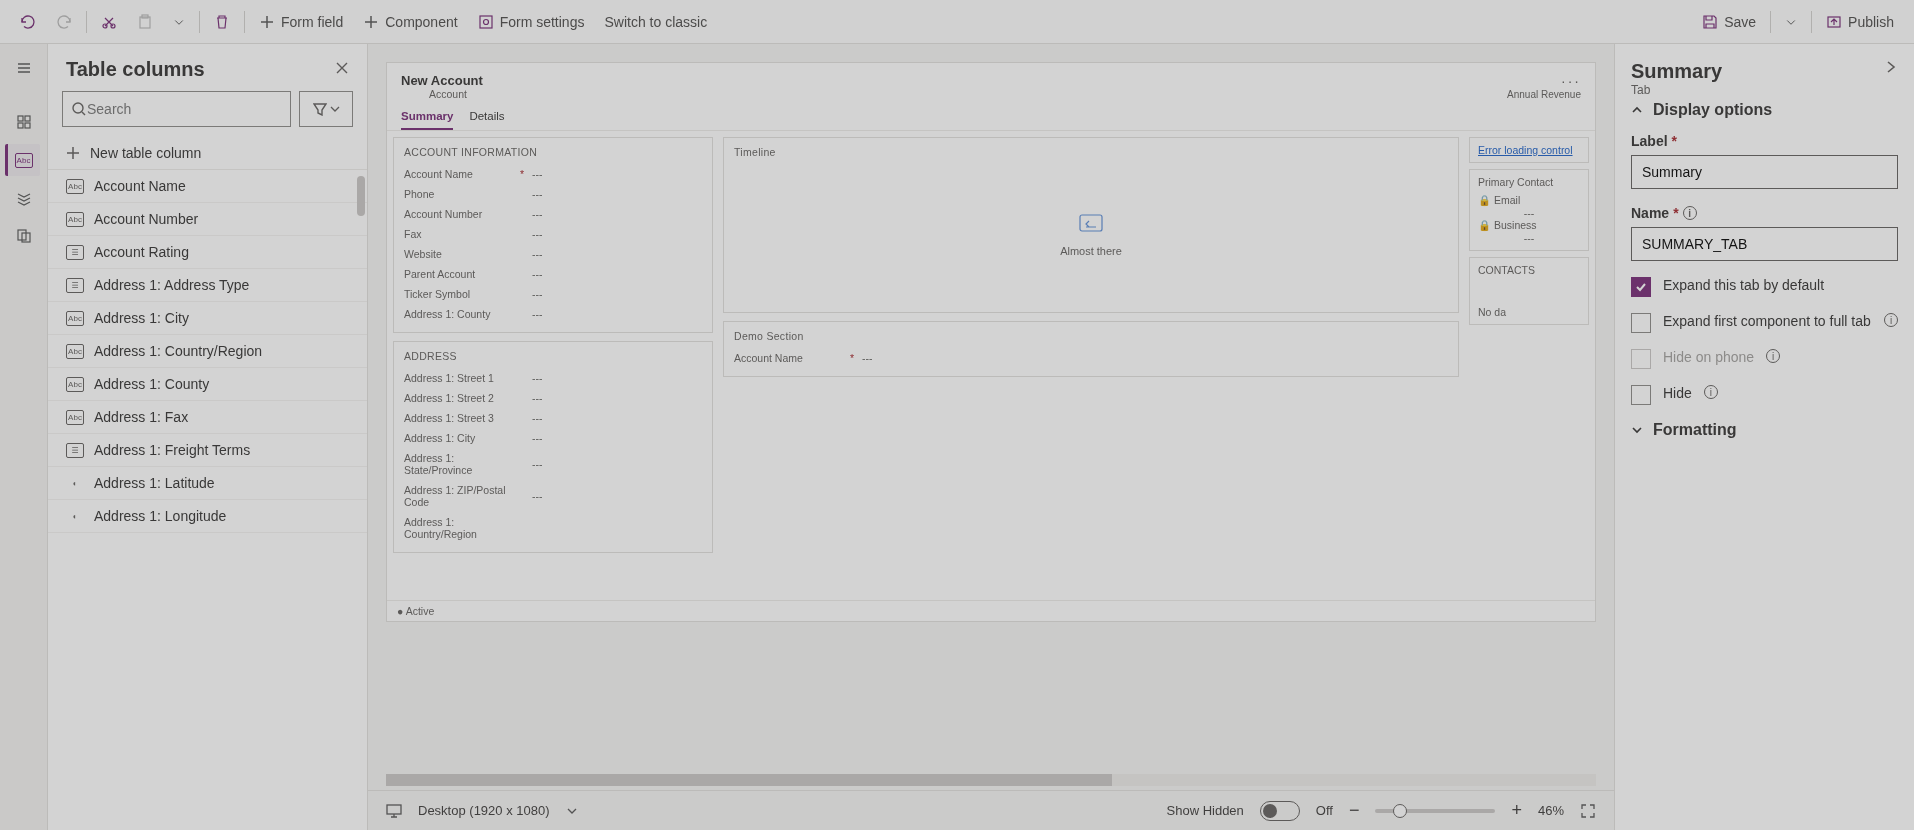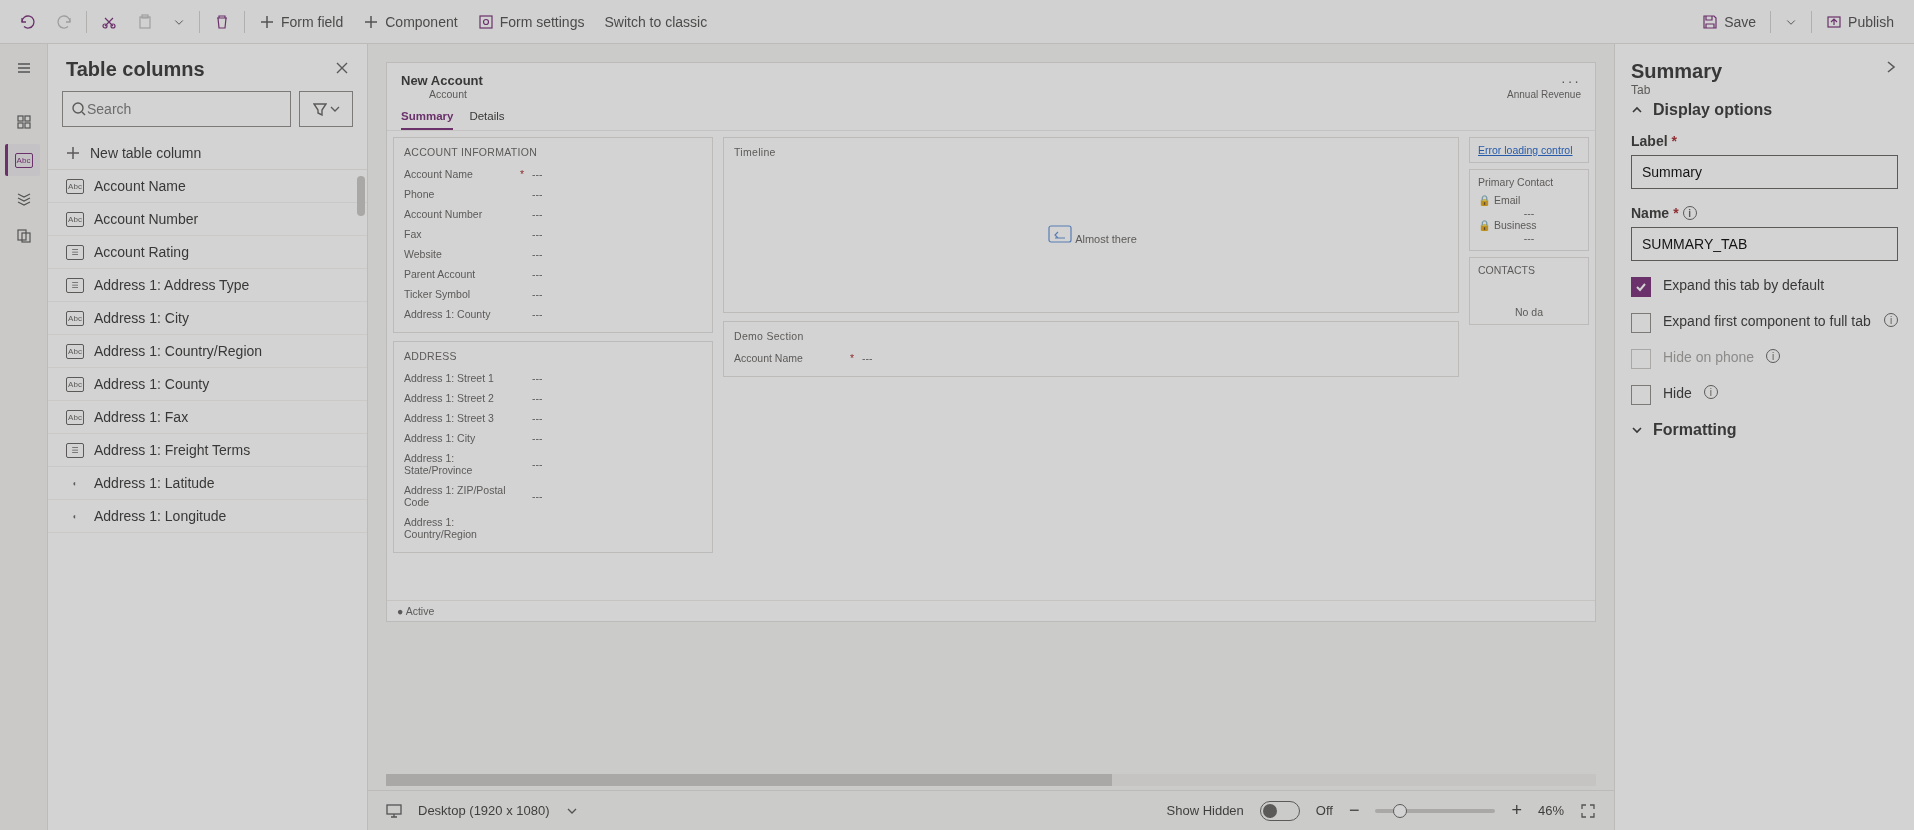--- a/index.html
+++ b/index.html
@@ -75,21 +75,21 @@
 .form-body { display: flex; gap: 10px; padding: 6px; }
 .section { border: 1px solid #e1dfdd; padding: 8px 10px; margin-bottom: 8px; font-size: 10.5px; }
 .section-title { font-size: 10.5px; color: #605e5c; letter-spacing: .3px; margin-bottom: 6px; }
 .fld { display: flex; align-items: center; padding: 4px 0; }
 .fld-label { width: 110px; color: #605e5c; font-size:10.5px;}
 .fld-req { color: #a4262c; margin: 0 6px; width:6px;}
 .fld-val { color: #605e5c; }
 .col-main { width: 320px; }
 .col-mid { flex: 1; }
 .col-right { width: 120px; }
-.timeline-box { display:flex; align-items:center; justify-content:center; height:140px; color:#605e5c; font-size:11px;}
+.timeline-box { display:flex; flex-direction:column; align-items:center; justify-content:center; height:140px; color:#605e5c; font-size:11px;}
 .err-link { color: #1a5fc7; text-decoration: underline; font-size: 10.5px; cursor:pointer;}
 .little-card { border:1px solid #e1dfdd; padding:6px 8px; margin-bottom:6px; font-size:10.5px; color:#605e5c;}
 .canvas-hbar { height:12px; background:#edebe9; margin:0 18px 4px 18px; position:relative;}
 .canvas-hbar::before { content:""; position:absolute; left:0; top:0; bottom:0; width:60%; background:#c8c6c4;}
 .canvas-foot { height:40px; display:flex; align-items:center; padding:0 18px; gap:16px; font-size:13px; color:#3b3a39; border-top:1px solid #e1dfdd;}
 .zoom-track { width:120px; height:4px; background:#c8c6c4; position:relative; border-radius:2px;}
 .zoom-thumb { position:absolute; left:18px; top:-5px; width:14px; height:14px; border-radius:50%; background:#fff; border:1px solid #605e5c;}
 .toggle { width:40px; height:20px; border-radius:10px; border:1px solid #605e5c; position:relative; cursor:pointer;}
 .toggle-dot { position:absolute; left:2px; top:2px; width:14px; height:14px; border-radius:50%; background:#605e5c;}
 .right-pane { width: 300px; background:#fff; border-left:1px solid #e1dfdd; padding: 16px 16px; overflow-y:auto; }
@@ -438,21 +438,21 @@
             <div class="little-card"><span class="err-link">Error loading control</span></div>
             <div class="little-card">
               <div style="margin-bottom:6px">Primary Contact</div>
               <div>🔒 <span>Email</span></div>
               <div style="text-align:center">---</div>
               <div>🔒 <span>Business</span></div>
               <div style="text-align:center">---</div>
             </div>
             <div class="little-card">
               <div>CONTACTS</div>
-              <div style="text-align:center;margin-top:30px">No da</div>
+              <div style="text-align:left;margin-top:30px">No da</div>
             </div>
           </div>
         </div>
         <div style="position:absolute;bottom:0;left:0;right:0;padding:4px 10px;font-size:10.5px;color:#605e5c;border-top:1px solid #edebe9">● <span>Active</span></div>
       </div>
     </div>
     <div class="canvas-hbar"></div>
     <div class="canvas-foot">
       <svg width="16" height="14" fill="none" stroke="#555" stroke-width="1.3">
           <rect x="1" y="1" width="14" height="9"></rect>

